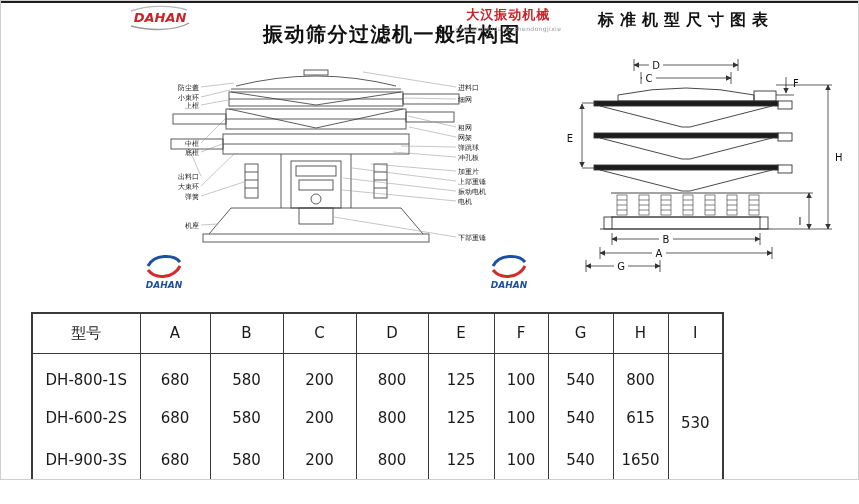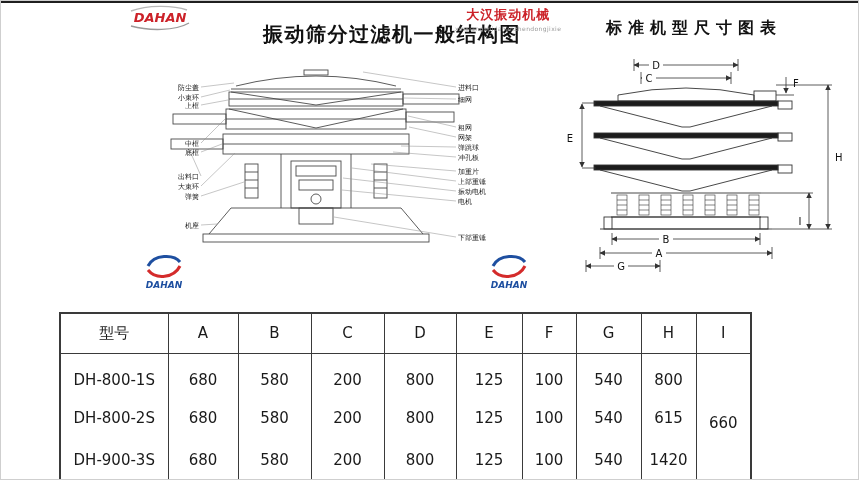--- a/index.html
+++ b/index.html
@@ -7,29 +7,29 @@
   body { font-family:"DejaVu Sans","Liberation Sans",sans-serif; color:#1a1a1a; }
   .page { position:relative; width:859px; height:480px; background:#fff; border:1px solid #cfcfcf; overflow:hidden; }
   .top-rule { position:absolute; left:0; top:0; width:100%; height:2px; background:#1f1f1f; }
 
   
   .logo-top { position:absolute; left:126px; top:3px; width:66px; height:28px; }
   .title-left { position:absolute; left:262px; top:20px; font-size:20px; font-weight:bold; letter-spacing:1.5px; color:#111; margin:0; }
   .brand { position:absolute; left:454px; top:5px; text-align:center; }
   .brand-main { font-size:13px; font-weight:bold; color:#cc2229; letter-spacing:1px; }
   .brand-sub { font-size:6px; color:#9a9a9a; letter-spacing:0.4px; margin-top:1px; }
-  .title-right { position:absolute; left:597px; top:9px; font-size:16px; font-weight:bold; letter-spacing:6px; color:#111; margin:8px; }
+  .title-right { position:absolute; left:597px; top:9px; font-size:16px; font-weight:bold; letter-spacing:6px; color:#111; margin:0; }
 
   
   .structure-svg { position:absolute; left:130px; top:55px; width:410px; height:235px; font-family:inherit; }
   .dimension-svg { position:absolute; left:555px; top:50px; width:300px; height:235px; font-family:inherit; }
 
   
   .table-section { position:absolute; left:30px; top:311px; }
-  .spec-table { border-collapse:collapse; table-layout:fixed; border:2px solid #3a3a3a;margin-left:28px; }
+  .spec-table { border-collapse:collapse; table-layout:fixed; border:2px solid #3a3a3a; }
   .spec-table th { border:1px solid #3a3a3a; height:40px; font-size:15px; font-weight:normal; text-align:center; background:#fff; }
   .spec-table td { border-left:1px solid #3a3a3a; border-right:1px solid #3a3a3a; height:43px; font-size:15px; text-align:center; vertical-align:middle; }
   .spec-table tbody tr:first-child td { padding-top:12px; }
 </style>
 </head>
 <body>
 
 <div class="page">
   <div class="top-rule"></div>
 
@@ -280,40 +280,40 @@
         <tr>
           <td>DH-800-1S</td>
           <td>680</td>
           <td>580</td>
           <td>200</td>
           <td>800</td>
           <td>125</td>
           <td>100</td>
           <td>540</td>
           <td>800</td>
-          <td rowspan="3">660</td>
+          <td rowspan="3">530</td>
         </tr>
         <tr>
-          <td>DH-800-2S</td>
+          <td>DH-600-2S</td>
           <td>680</td>
           <td>580</td>
           <td>200</td>
           <td>800</td>
           <td>125</td>
           <td>100</td>
           <td>540</td>
           <td>615</td>
         </tr>
         <tr>
           <td>DH-900-3S</td>
           <td>680</td>
           <td>580</td>
           <td>200</td>
           <td>800</td>
           <td>125</td>
           <td>100</td>
           <td>540</td>
-          <td>1420</td>
+          <td>1650</td>
         </tr>
       </tbody>
     </table>
   </div>
 </div>
 
 </body></html>

